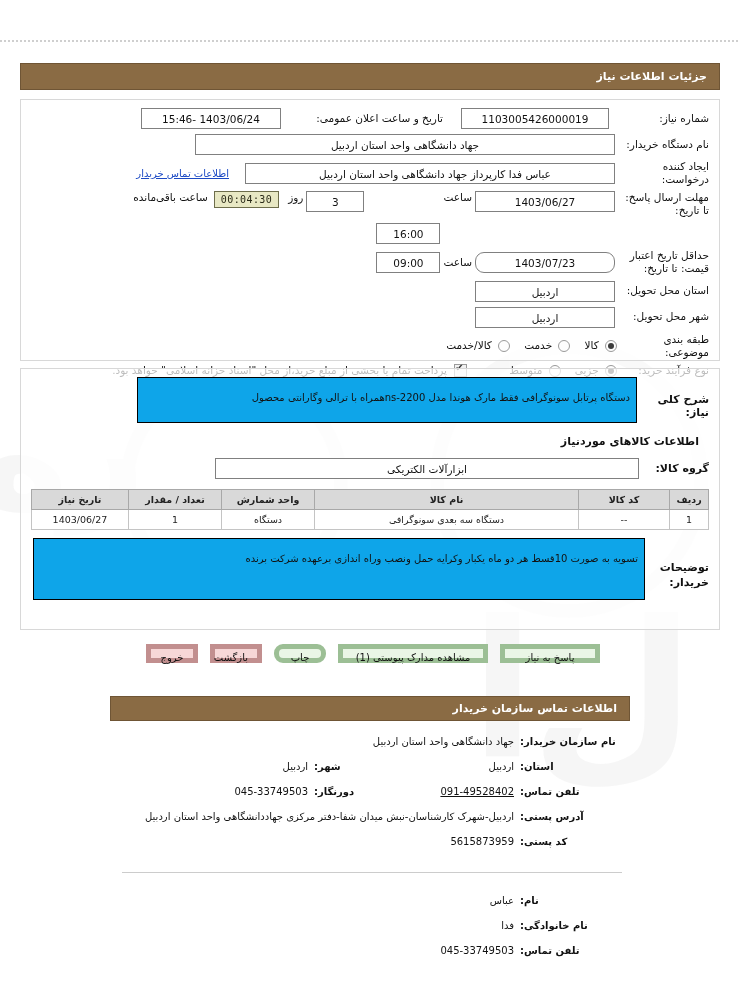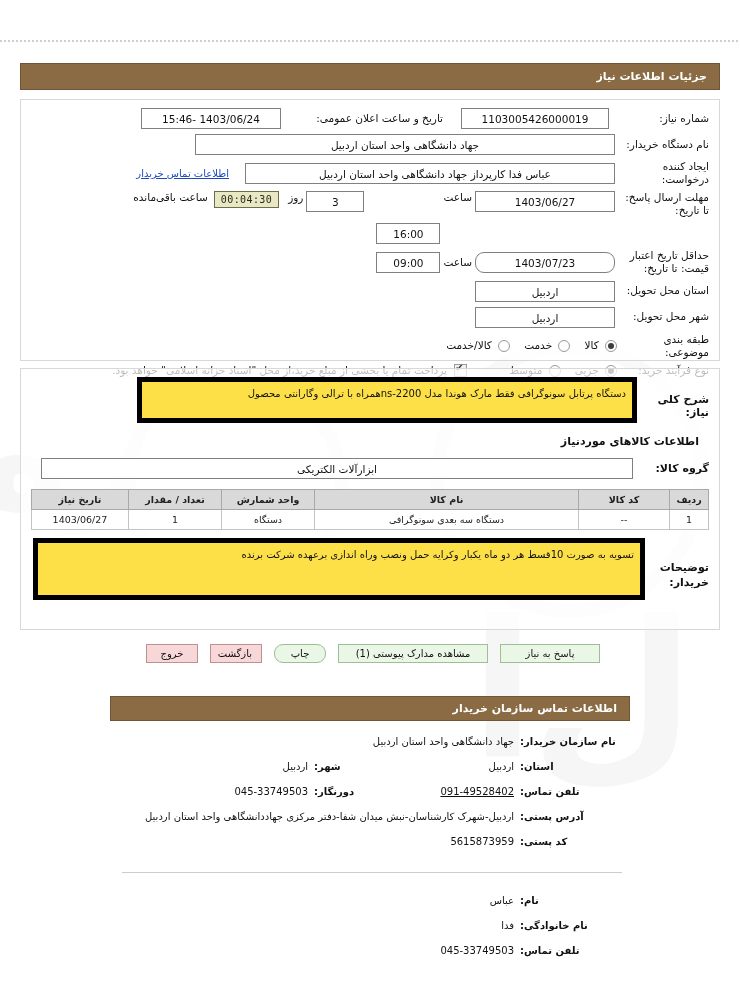--- a/index.html
+++ b/index.html
@@ -146,25 +146,25 @@
     position: absolute;
     left: 0px; top: -3px;
     font-size: 10px;
     color: #333;
   }
   .opt { font-size: 10.5px; color: #111; margin-left: 14px; white-space: nowrap; }
 
   .boldlbl { font-size: 11px; font-weight: bold; color: #111; }
 
   .textbox {
-    border: 5px solid #000000;
-    background: #fde047;
+    border: 1px solid #000000;
+    background: #0ea5e9;
     font-size: 10px;
     color: #111;
-    padding: 4px 6px;
+    padding: 12px 6px;
     box-sizing: border-box;
     text-align: right;
     line-height: 1.5;
     overflow: hidden;
   }
 
   table.goods {
     border-collapse: collapse;
     width: 100%;
     background: #ffffff;
@@ -183,21 +183,21 @@
     font-size: 9.5px;
     color: #222;
     padding: 4px 2px;
     text-align: center;
     background: #ffffff;
   }
 
   .btn {
     font-size: 10px;
     color: #111;
-    border: 1px solid #000000;
+    border: 5px solid #000000;
     padding: 3px 9px;
     box-sizing: border-box;
     cursor: pointer;
     white-space: nowrap;
     text-align: center;
     height: 19px;
     line-height: 12px;
   }
   .btn.green { background: #eaf6e6; border-color: #9cbf95; }
   .btn.pink  { background: #f7d7d7; border-color: #c28f8f; }
@@ -312,21 +312,21 @@
 
     <div style="display:flex; flex-direction:row; align-items:flex-start;">
       <div class="boldlbl" style="width:70px; padding-top:16px;">شرح کلی نیاز:</div>
       <div class="textbox" style="width:500px; height:46px; margin-right:2px;">دستگاه پرتابل سونوگرافی فقط مارک هوندا مدل ns-2200همراه با ترالی وگارانتی محصول</div>
     </div>
 
     <div class="boldlbl" style="margin-top:12px; text-align:right; padding-right:10px;">اطلاعات  کالاهای موردنیاز</div>
 
     <div style="display:flex; flex-direction:row; align-items:center; margin-top:10px;">
       <div class="boldlbl" style="width:70px;">گروه کالا:</div>
-      <div class="fld" style="width:592px; margin-right:6px;">ابزارآلات  الکتریکی</div>
+      <div class="fld" style="width:424px; margin-right:0;">ابزارآلات  الکتریکی</div>
     </div>
 
     <table class="goods" style="margin-top:10px;">
       <thead>
         <tr>
           <th style="width:34px;">ردیف</th>
           <th style="width:86px;">کد کالا</th>
           <th>نام کالا</th>
           <th style="width:88px;">واحد شمارش</th>
           <th style="width:88px;">تعداد / مقدار</th>

